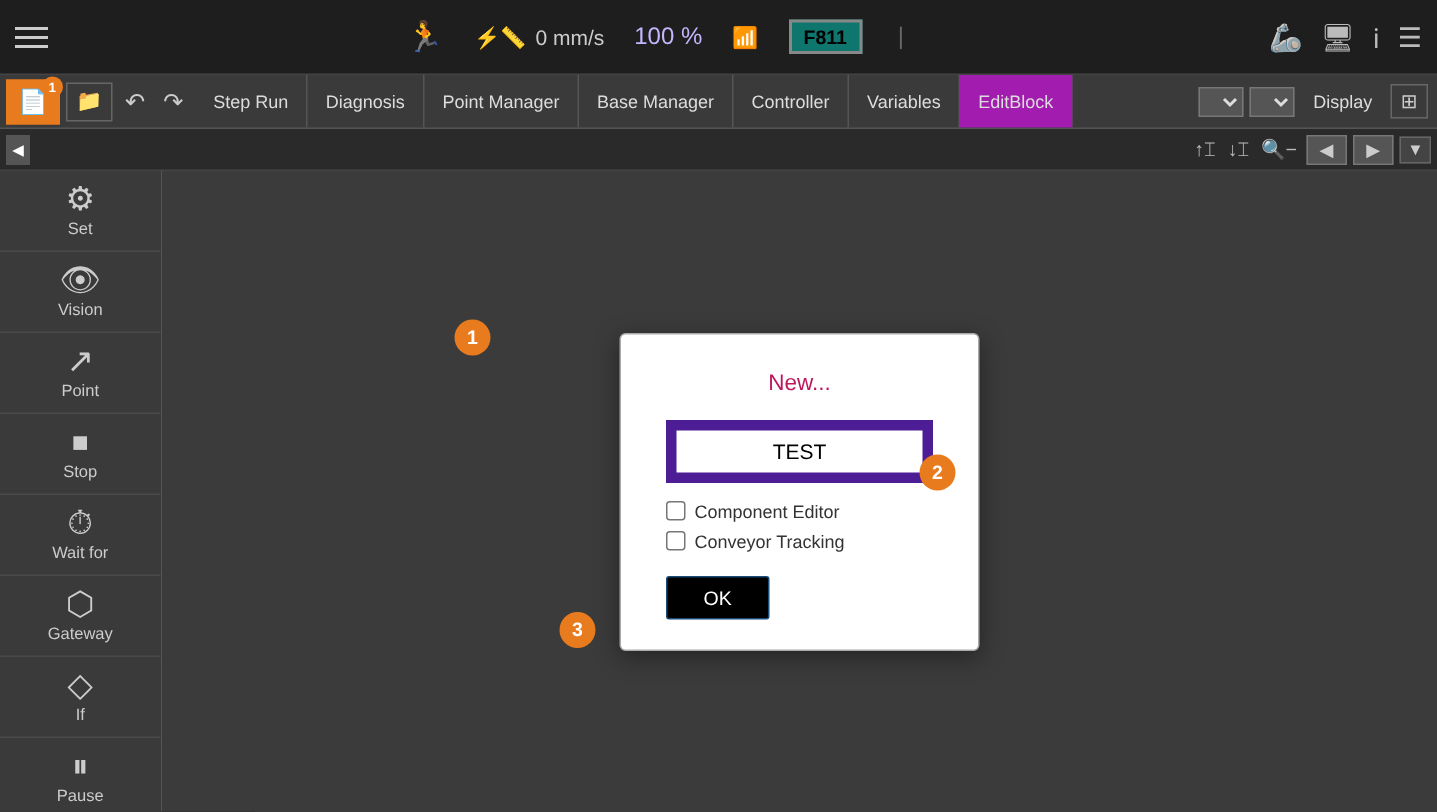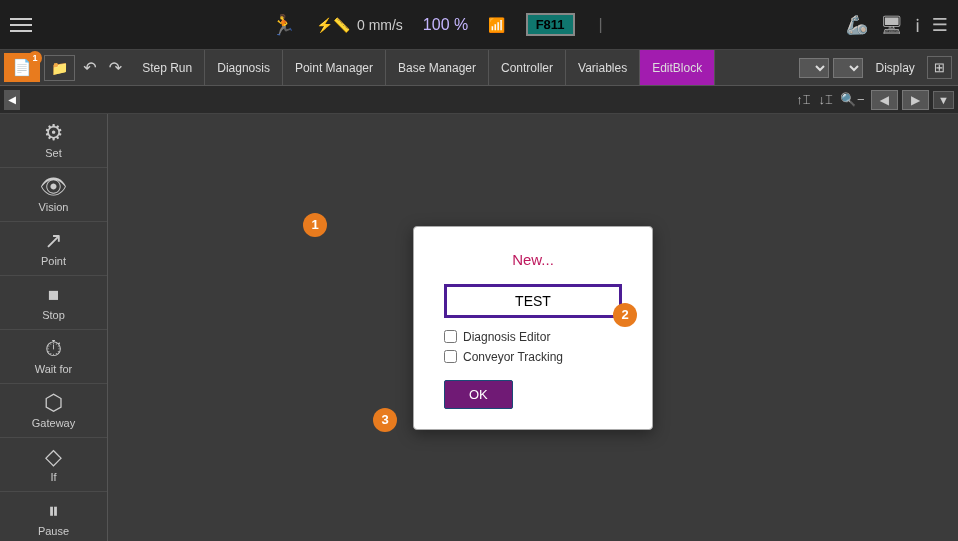--- a/index.html
+++ b/index.html
@@ -172,33 +172,33 @@
       border: 1px solid #aaa;
       border-radius: 4px;
       padding: 24px 30px 20px;
       width: 240px;
       box-shadow: 0 4px 16px rgba(0,0,0,0.4);
     }
     .modal-title {
       text-align: center; font-size: 15px; color: #be185d; margin-bottom: 16px; font-weight: normal;
     }
     .modal-input {
-      width: 100%; border: 3px solid #4c1d95; padding: 6px 8px; font-size: 14px;
+      width: 100%; border: 7px solid #4c1d95; padding: 6px 8px; font-size: 14px;
       outline: none; margin-bottom: 12px; text-align: center;
     }
     .modal-checkboxes { margin-bottom: 16px; }
     .modal-checkbox-row {
       display: flex; align-items: center; gap: 6px; margin-bottom: 6px; font-size: 12px; color: #333;
     }
     .modal-checkbox-row input[type="checkbox"] { cursor: pointer; }
     .modal-buttons {
       display: flex; justify-content: space-between; gap: 10px;
     }
     .btn-ok {
-      background: #701a75; color: white; border: 1px solid #1a4a76;
+      background: #000000; color: white; border: 1px solid #1a4a76;
       padding: 6px 24px; cursor: pointer; font-size: 13px; border-radius: 2px;
     }
     .btn-cancel {
       background: #2a6496; color: white; border: 1px solid #1a4a76;
       padding: 6px 20px; cursor: pointer; font-size: 13px; border-radius: 2px;
     }
 
     
     .orange-badge {
       display: inline-flex; align-items: center; justify-content: center;
@@ -325,21 +325,21 @@
 
   <div class="content-area">
 
     <div class="modal-overlay">
       <div class="modal">
         <div class="modal-title">New...</div>
         <input class="modal-input" type="text" value="TEST" style="">
         <div class="modal-checkboxes">
           <div class="modal-checkbox-row">
             <input type="checkbox" style="">
-            <label>Diagnosis Editor</label>
+            <label>Component Editor</label>
           </div>
           <div class="modal-checkbox-row">
             <input type="checkbox" style="">
             <label>Conveyor Tracking</label>
           </div>
         </div>
         <div class="modal-buttons">
           <button class="btn-ok">OK</button>
         </div>
       </div>

